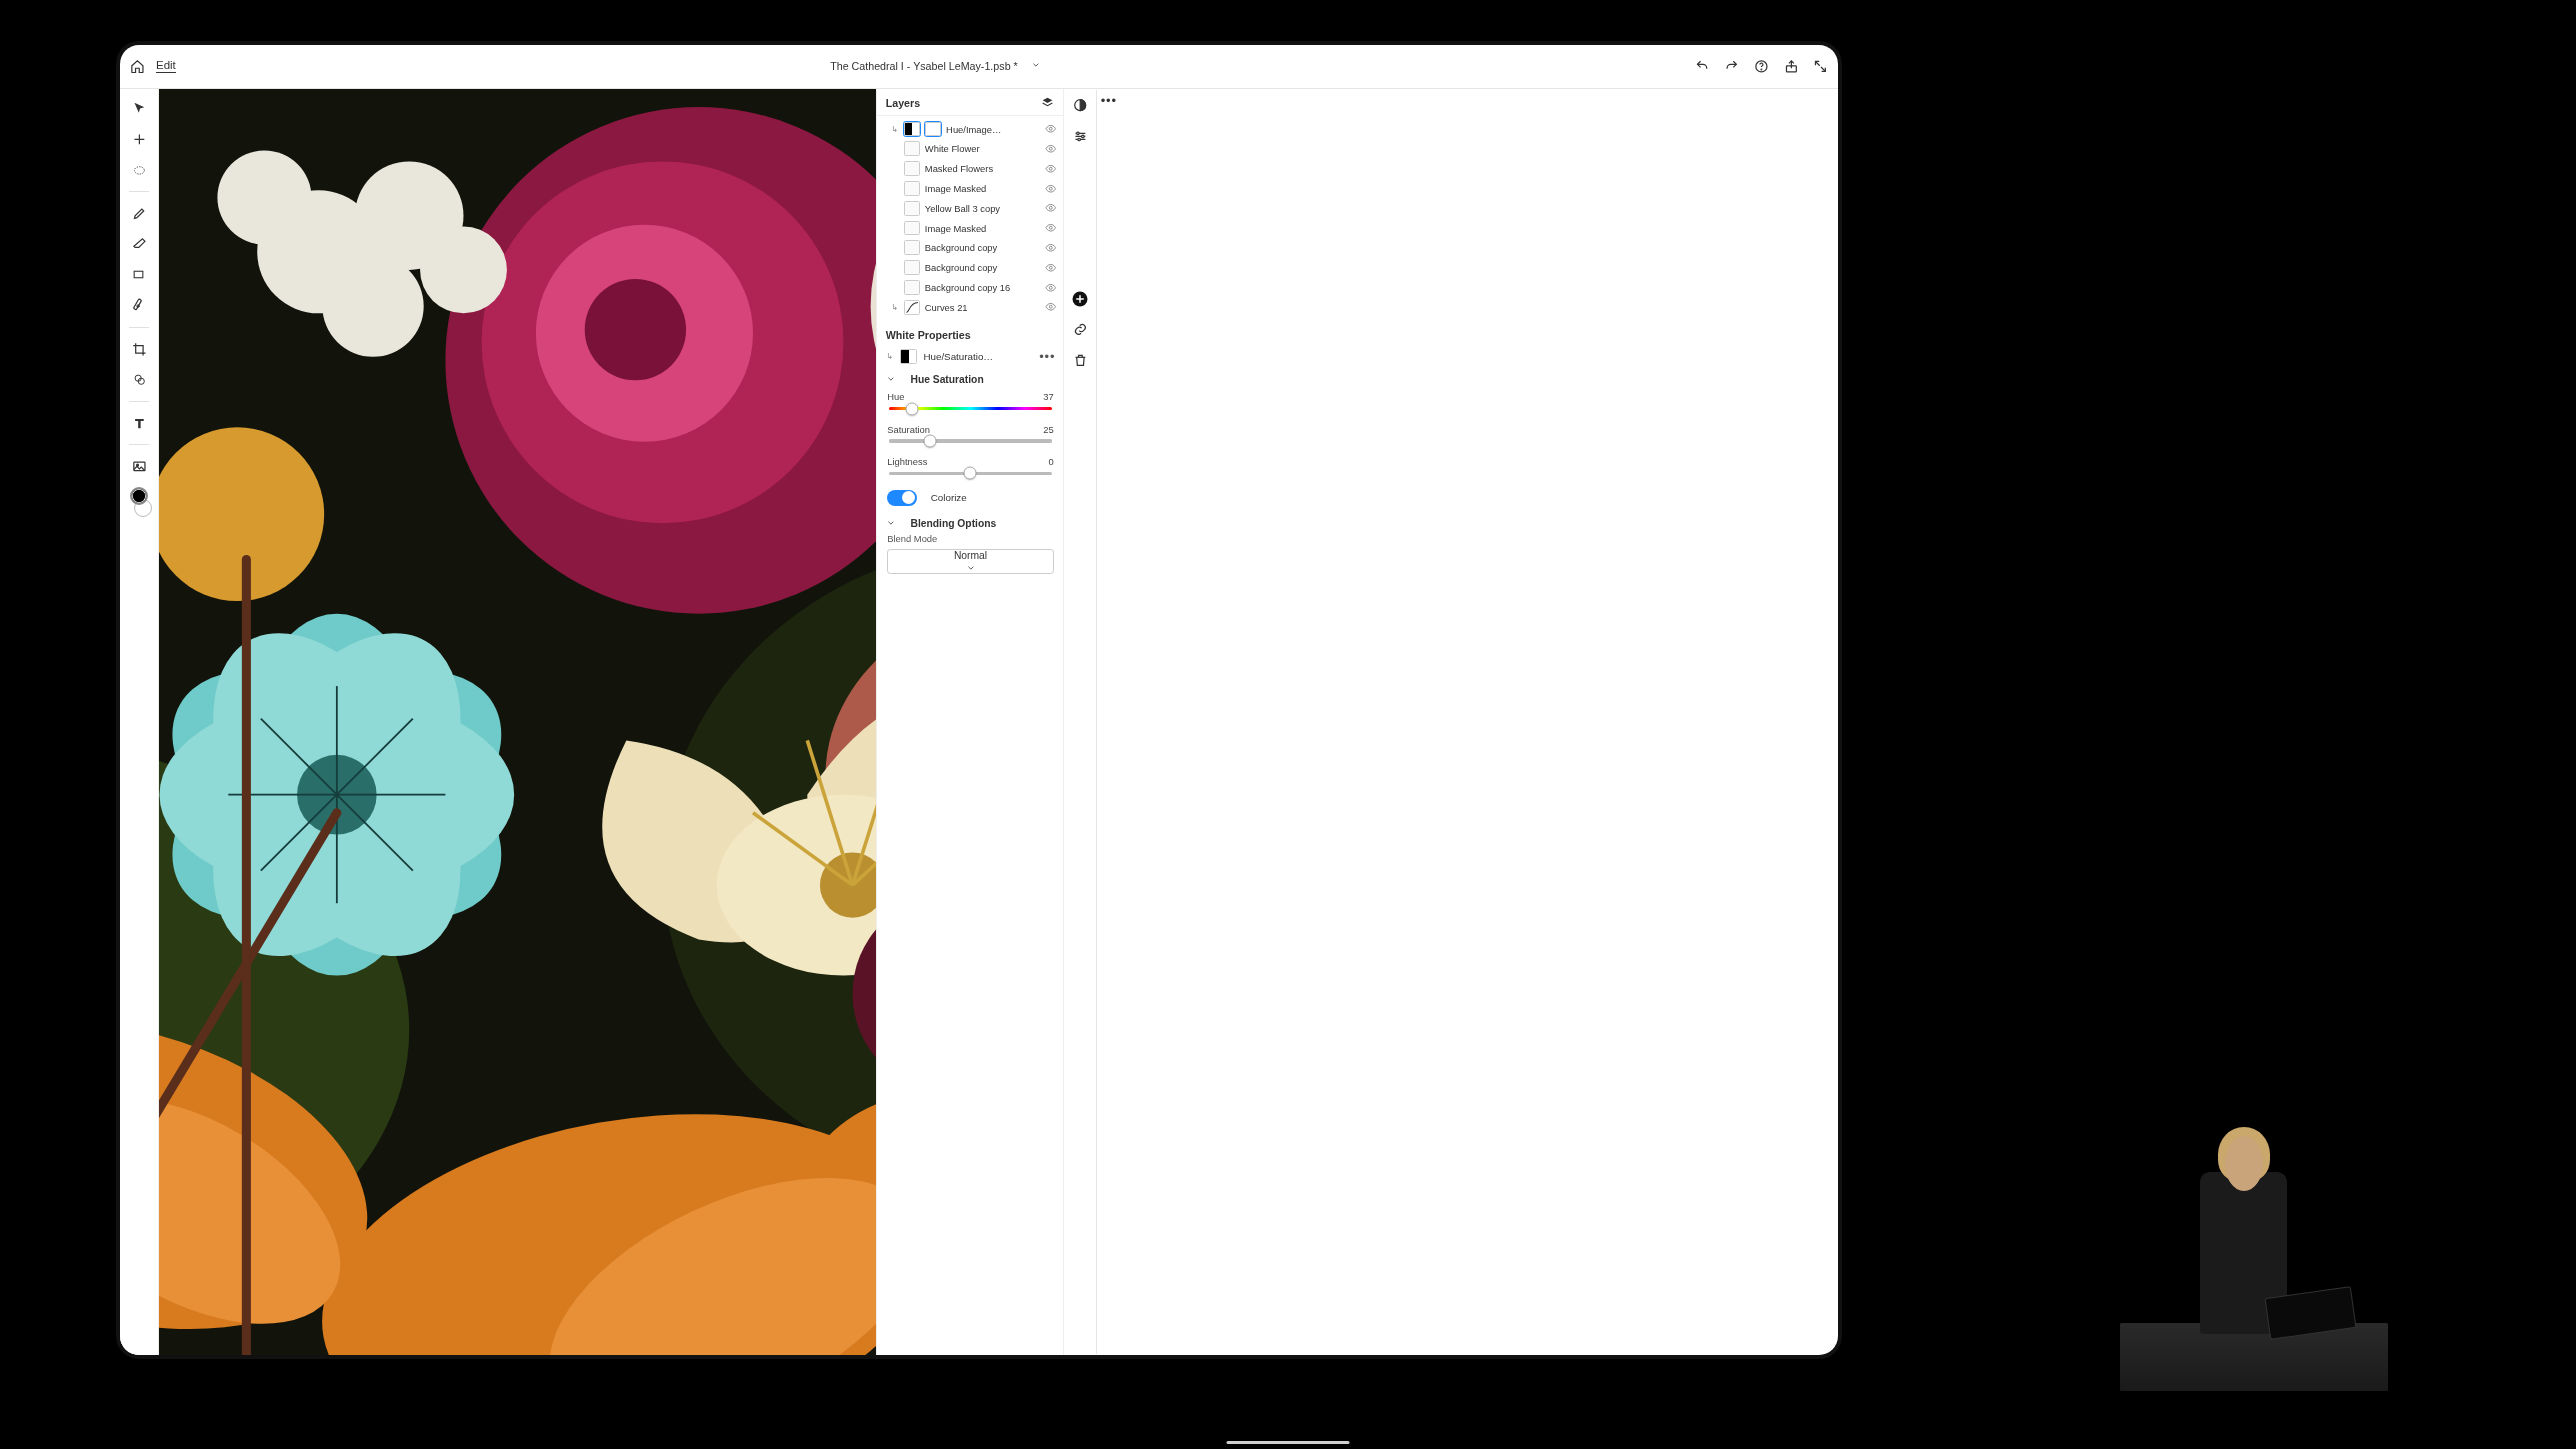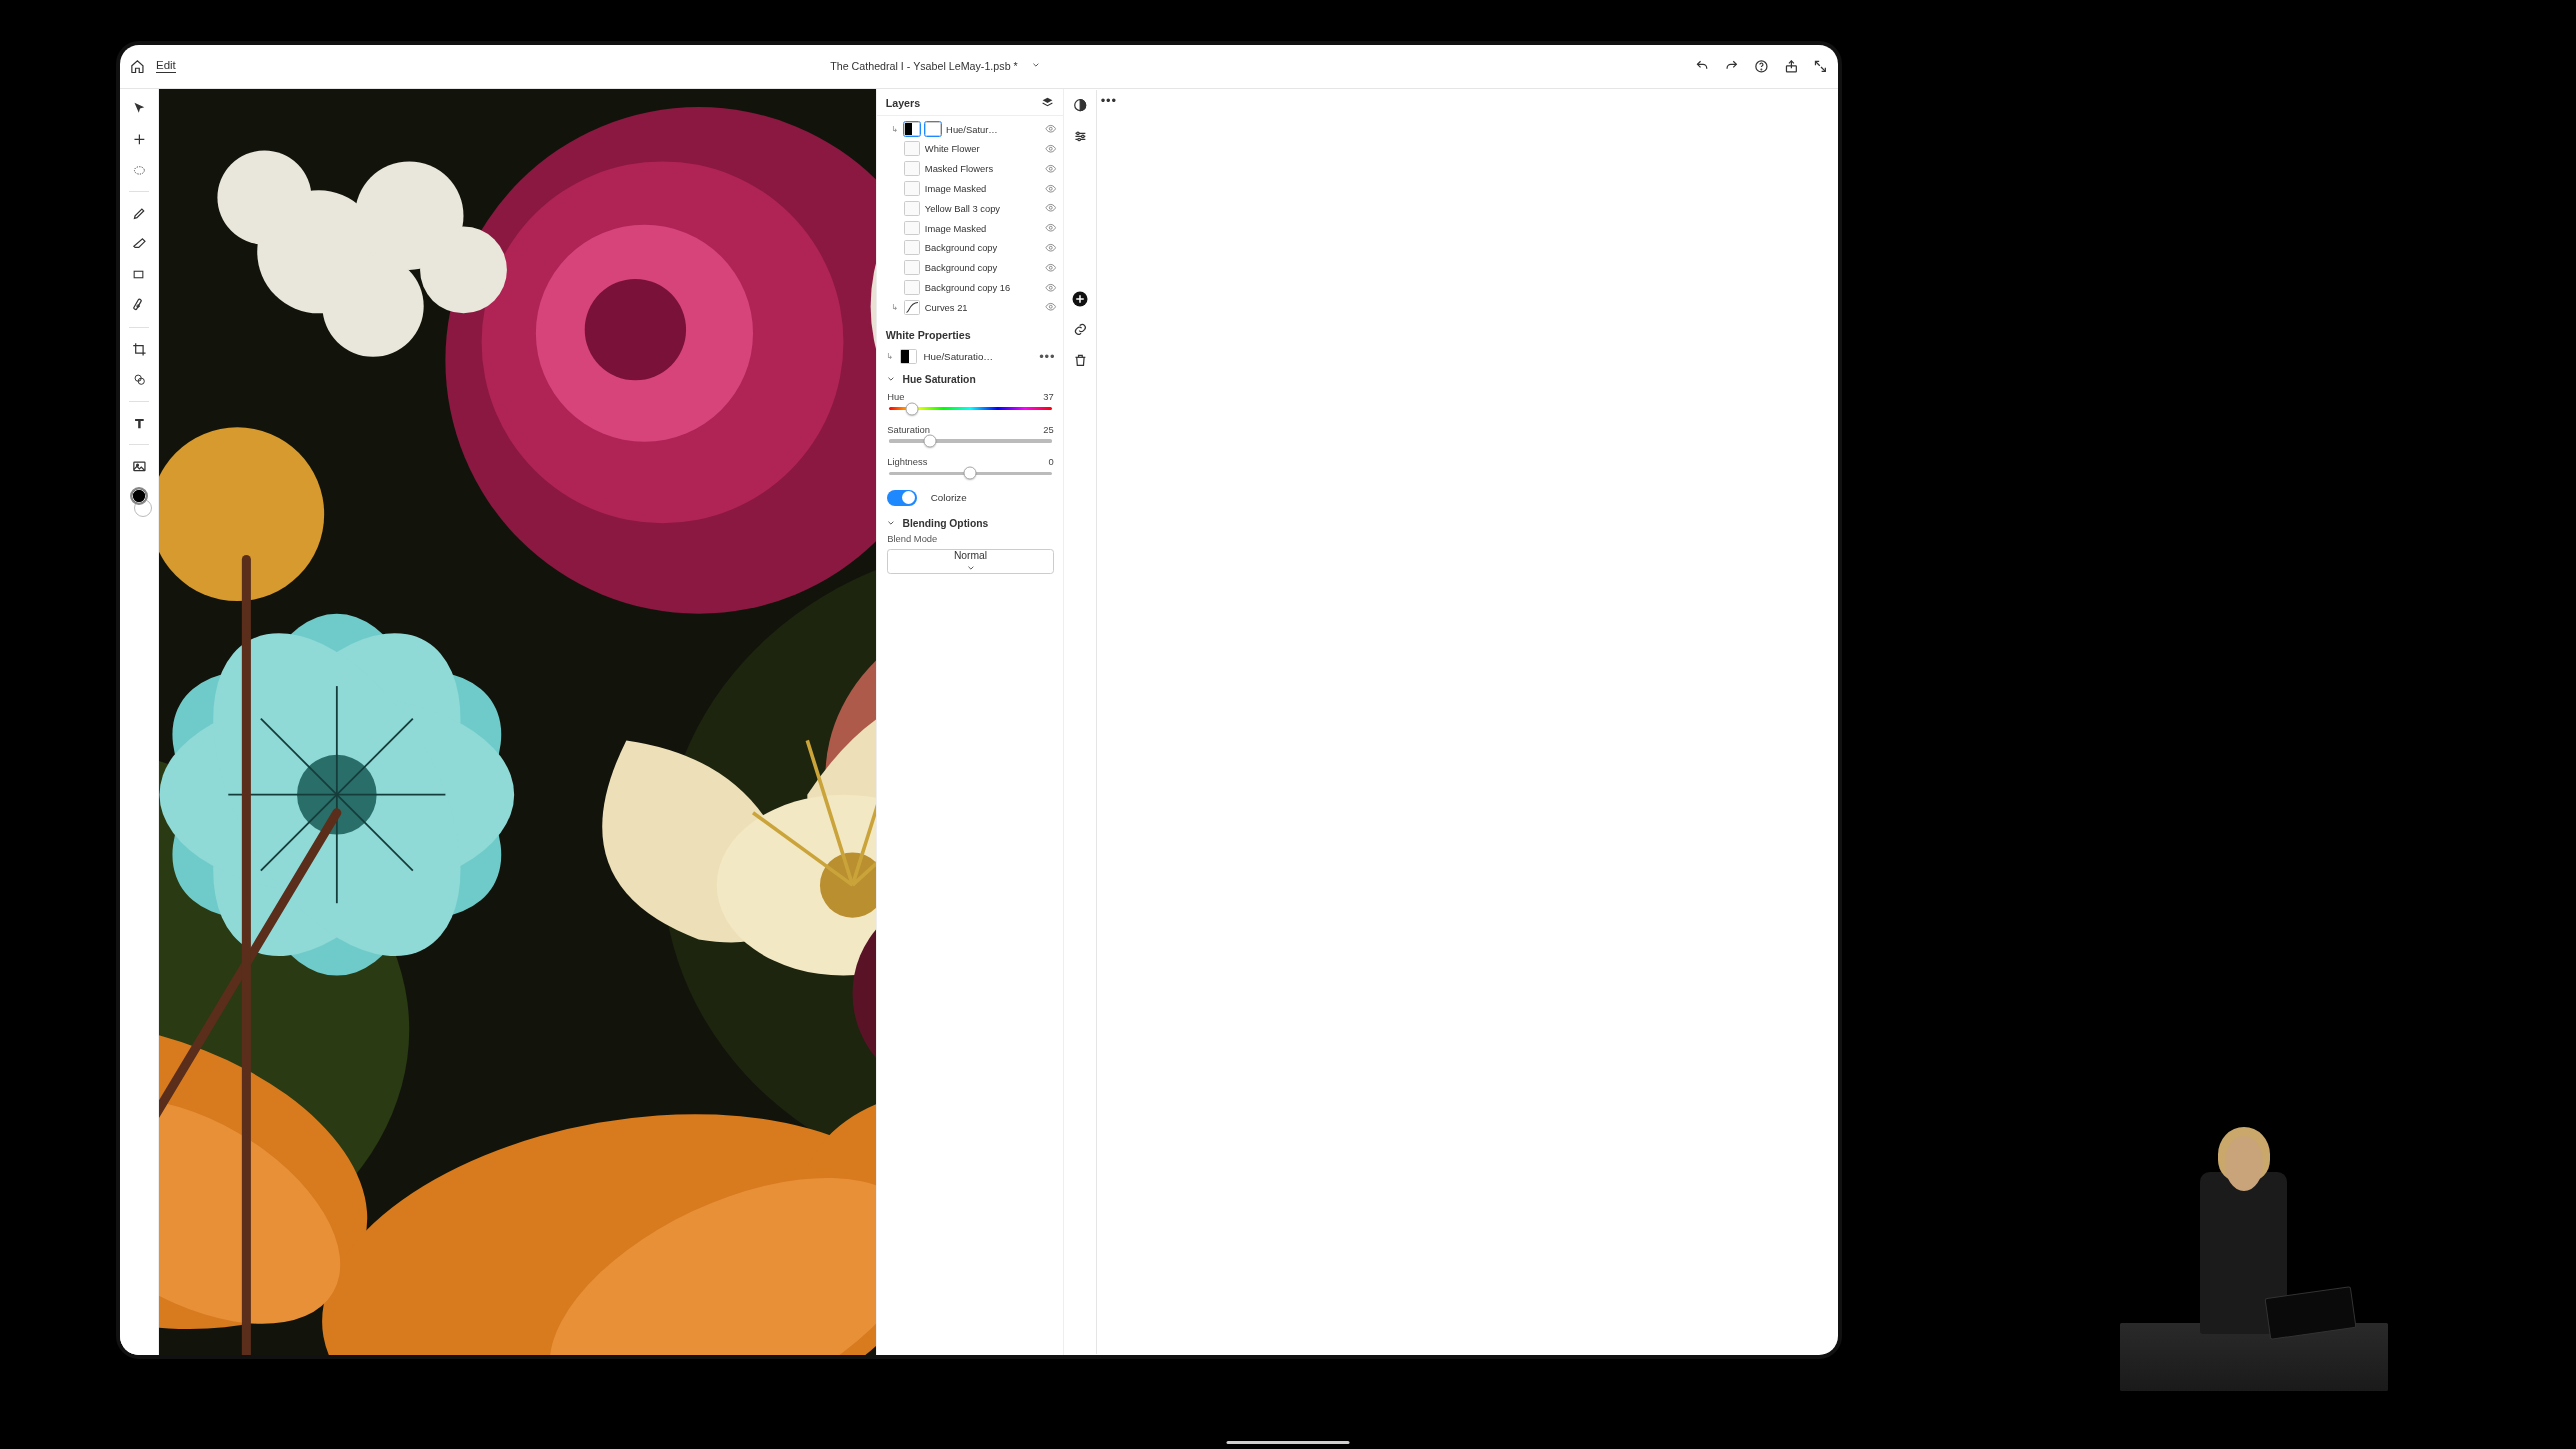--- a/index.html
+++ b/index.html
@@ -66,21 +66,21 @@
   .thumb.mask { background:#fff; }
   .thumb.adj { background:linear-gradient(90deg,#000 50%,#fff 50%); }
   .clip-ind { width:8.2px; text-align:center; color:#888; font-size:8.2px;}
   .lname { flex:1; white-space:nowrap; overflow:hidden; text-overflow:ellipsis; }
   .eye { width:11.5px; height:11.5px; color:#888; flex-shrink:0; }
   .curve-thumb { width:16.4px; height:14.8px; display:flex; align-items:center; justify-content:center; border:0.8px solid #ccc; border-radius:1.6px; }
 
   .section-title { font-weight:600; font-size:10.7px; padding:8.2px 8.2px 4.9px; }
   .prop-row { display:flex; align-items:center; gap:6.6px; padding:3.3px 8.2px; font-size:9.8px; }
   .prop-row .more { margin-left:auto; font-size:13px; color:#555; letter-spacing:0.8px;}
-  .subhead { display:flex; align-items:center; gap:7px; padding:6.6px 8.2px 3.3px; font-weight:600; font-size:10.3px; }
+  .subhead { display:flex; align-items:center; gap:15px; padding:6.6px 8.2px 3.3px; font-weight:600; font-size:10.3px; }
   .slider-block { padding:3.3px 9.8px 8.2px; }
   .slider-label { display:flex; justify-content:space-between; font-size:9.4px; color:#444; margin-bottom:3.3px;}
   .slider-track {
     position:relative; height:3.3px; border-radius:1.6px; background:#bbb; margin:4.9px 1.6px 1.6px;
   }
   .slider-track.hue {
     background: linear-gradient(90deg,#f00,#ff0,#0f0,#0ff,#00f,#f0f,#f00);
   }
   .slider-thumb {
     position:absolute; top:50%; width:13px; height:13px; border-radius:50%;
@@ -372,21 +372,21 @@
                 <path d="M3 13l9 5 9-5" fill="none" stroke="currentColor" stroke-width="2"></path>
               </svg>
           </span>
         </div>
 
         <div class="layer-list" id="layer-list">
             <div class="layer-row selected">
               <span class="clip-ind">↳</span>
               <span class="thumb adj"></span>
               <span class="thumb mask"></span>
-              <span class="lname">Hue/Satur…</span>
+              <span class="lname">Hue/Image…</span>
               <span class="eye"><svg viewBox="0 0 24 24" width="11.5" height="11.5" fill="none" stroke="currentColor" stroke-width="2">
                   <path d="M2 12s3.5-7 10-7 10 7 10 7-3.5 7-10 7S2 12 2 12z"></path>
                   <circle cx="12" cy="12" r="3"></circle>
                 </svg></span>
             </div>
             <div class="layer-row">
               <span class="clip-ind"></span>
               <span class="thumb"></span>
               <span class="lname">White Flower</span>
               <span class="eye"><svg viewBox="0 0 24 24" width="11.5" height="11.5" fill="none" stroke="currentColor" stroke-width="2">

